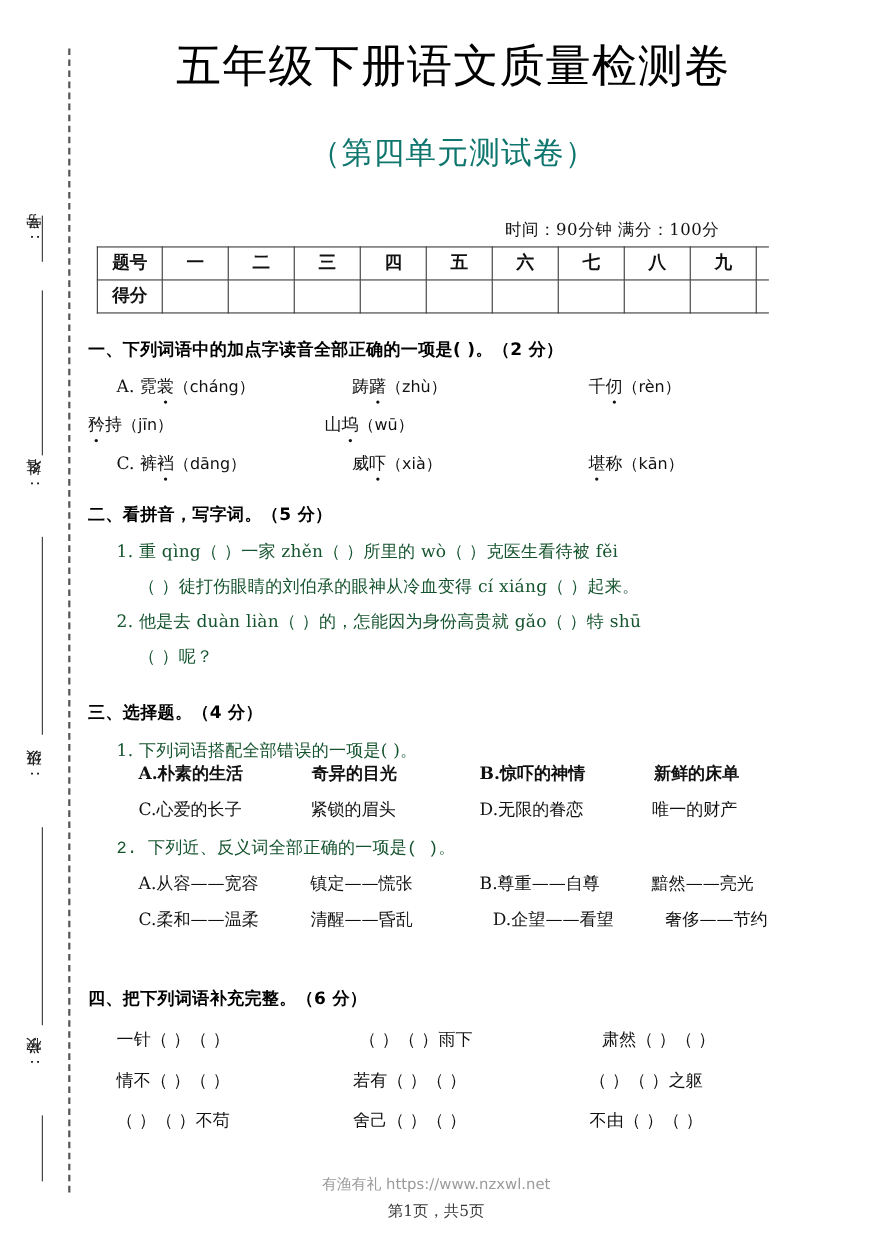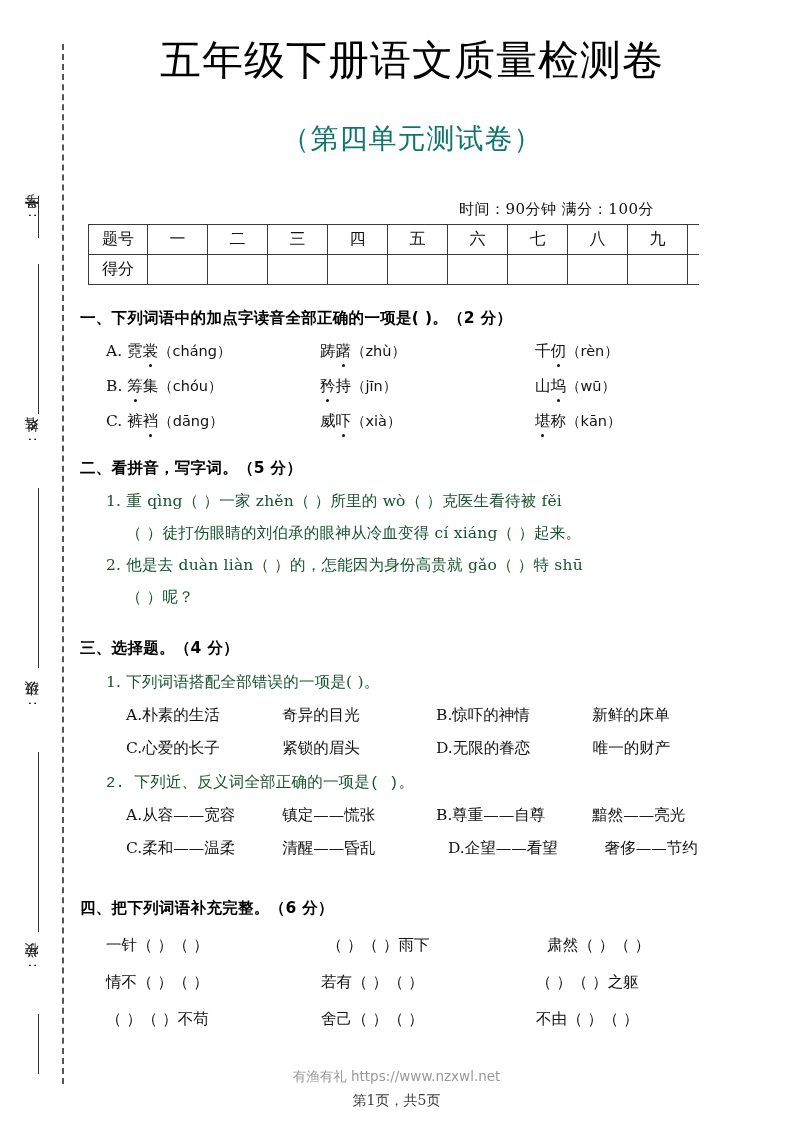--- a/index.html
+++ b/index.html
@@ -100,20 +100,21 @@
     table-layout: fixed;
   }
   .score-table td {
     border: 1px solid #3a3a3a;
     height: 29px;
     text-align: center;
     vertical-align: middle;
     font-size: 16px;
     color: #111;
     padding: 0;
+    font-weight: bold;
   }
   .score-table td.lead { width: 58px; }
 
   
   .sec {
     position: absolute;
     left: 80px;
     width: 672px;
   }
   .sec-head {
@@ -274,24 +275,20 @@
       </div>
       <div class="opt-col-b">
         <span>踌</span><span class="dotchar">躇</span><span></span><span class="py">（zhù）</span>
       </div>
       <div class="opt-col-c">
         <span>千</span><span class="dotchar">仞</span><span></span><span class="py">（rèn）</span>
       </div>
     </div>
 
     <div class="opt-row" style="margin-top:14px;">
-      <div class="opt-col-a">
-        <span style="padding-left:26px;">B.</span>
-        <span></span><span class="dotchar">筹</span><span>集</span><span class="py">（chóu）</span>
-      </div>
       <div class="opt-col-b">
         <span></span><span class="dotchar">矜</span><span>持</span><span class="py">（jīn）</span>
       </div>
       <div class="opt-col-c">
         <span>山</span><span class="dotchar">坞</span><span></span><span class="py">（wū）</span>
       </div>
     </div>
 
     <div class="opt-row" style="margin-top:14px;">
       <div class="opt-col-a">
@@ -313,21 +310,21 @@
     <div class="qline indent2" style="margin-top:11px;">（      ）徒打伤眼睛的刘伯承的眼神从冷血变得 cí xiáng（        ）起来。</div>
     <div class="qline indent1" style="margin-top:11px;">2. 他是去 duàn liàn（        ）的，怎能因为身份高贵就 gǎo（      ）特 shū</div>
     <div class="qline indent2" style="margin-top:11px;">（      ）呢？</div>
   </div>
 
   <div class="sec" style="top:638px;">
     <div class="sec-head">三、选择题。（4 分）</div>
 
     <div class="qline indent1" style="margin-top:13px;">1. 下列词语搭配全部错误的一项是(        )。</div>
 
-    <div class="sel-row" style="margin-top:12px;">
+    <div class="sel-row" style="font-weight:bold;">
       <div class="sel-left">
         <span>A.</span><span class="sel-pairL">朴素的生活</span><span>奇异的目光</span>
       </div>
       <div>
         <span>B.</span><span class="sel-pairL">惊吓的神情</span><span>新鲜的床单</span>
       </div>
     </div>
 
     <div class="sel-row" style="margin-top:12px;">
       <div class="sel-left">

